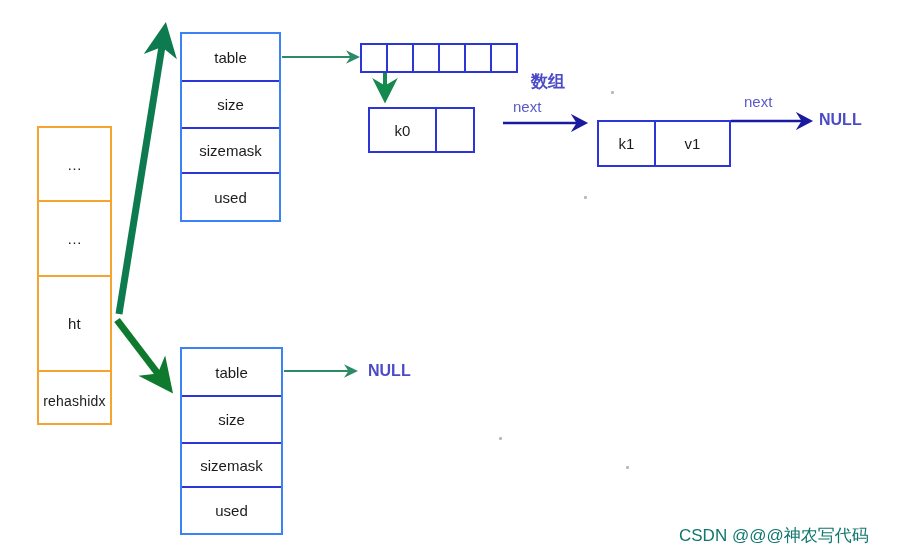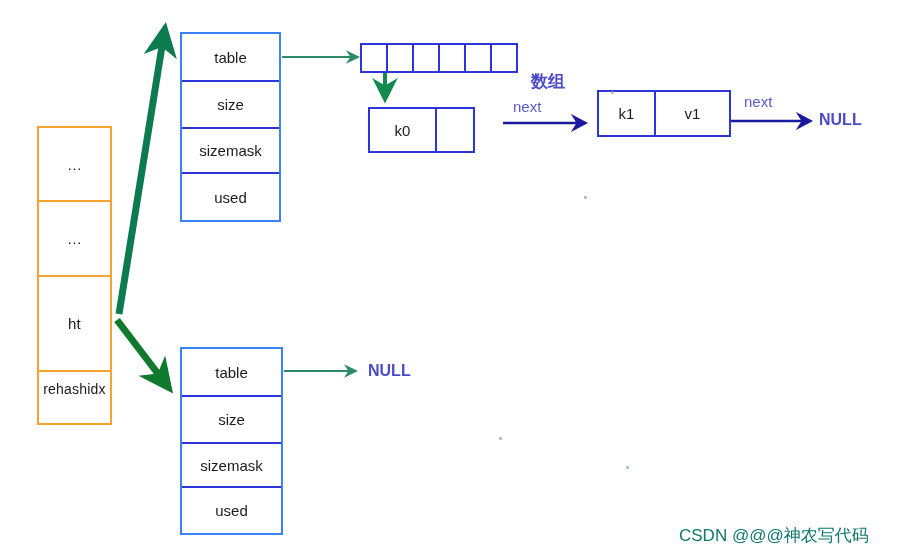--- a/index.html
+++ b/index.html
@@ -196,21 +196,21 @@
   <div class="orange-box" style="left:37px; top:126px; width:75px; height:299px;">
     <div class="orange-row" style="top:0px; height:74px;">
       <span>…</span>
     </div>
     <div class="orange-row" style="top:74px; height:75px;">
       <span>…</span>
     </div>
     <div class="orange-row" style="top:149px; height:95px;">
       <span>ht</span>
     </div>
-    <div class="orange-row last" style="top:228px; height:65px;">
+    <div class="orange-row last" style="top:240px; height:65px;">
       <span style="font-size:14px;">rehashidx</span>
     </div>
   </div>
 
   <div class="blue-box" style="left:180px; top:32px; width:101px; height:190px;">
     <div class="blue-row" style="top:0px; height:48px;">
       <span>table</span>
     </div>
     <div class="blue-row" style="top:48px; height:47px;">
       <span>size</span>
@@ -231,21 +231,21 @@
     <div class="bucket-cell" style="width:26px;"></div>
     <div class="bucket-cell last" style="width:24px;"></div>
   </div>
   <div class="label-cn" style="left:531px; top:46px;">数组</div>
 
   <div class="entry-node" style="left:368px; top:107px; width:107px; height:46px;">
     <div class="entry-cell" style="width:67px;">k0</div>
   </div>
   <div class="label-next" style="left:513px; top:98px;">next</div>
 
-  <div class="entry-node" style="left:597px; top:90px; width:134px; height:47px;">
+  <div class="entry-node" style="left:597px; top:120px; width:134px; height:47px;">
     <div class="entry-cell" style="width:66px;">k1</div>
     <div class="entry-cell last" style="width:86px;">v1</div>
   </div>
   <div class="label-next" style="left:744px; top:93px;">next</div>
   <div class="label-purple" style="left:819px; top:111px;">NULL</div>
 
   <div class="blue-box" style="left:180px; top:347px; width:103px; height:188px;">
     <div class="blue-row" style="top:0px; height:48px;">
       <span>table</span>
     </div>

